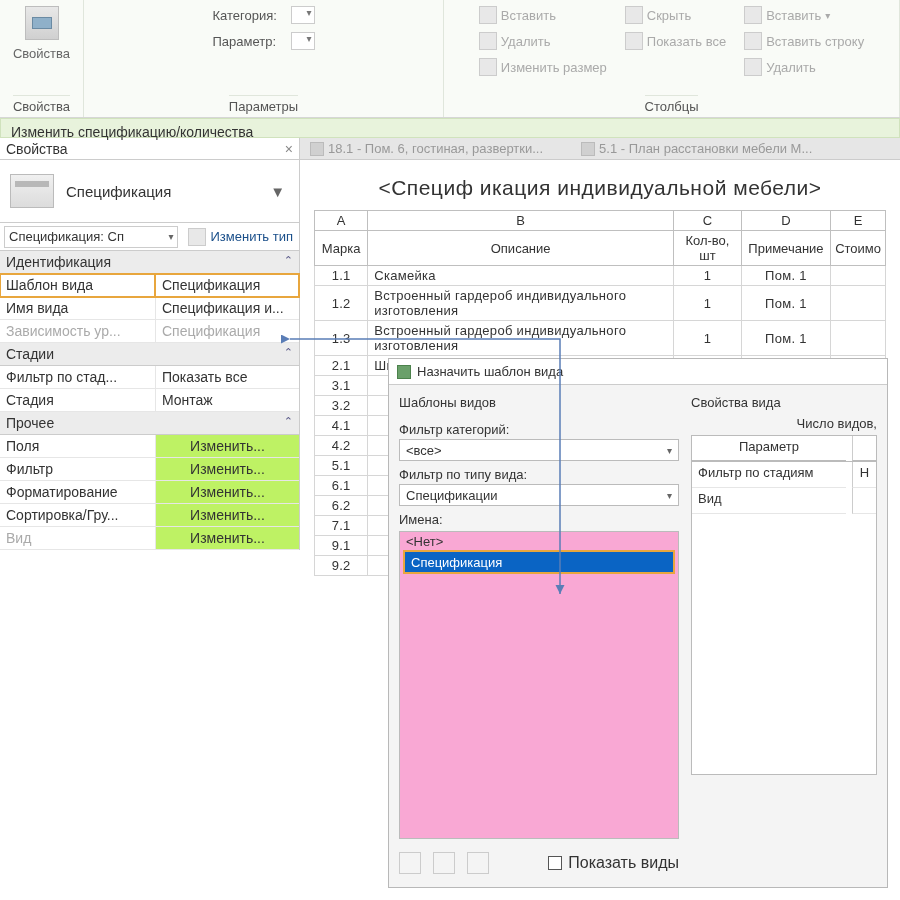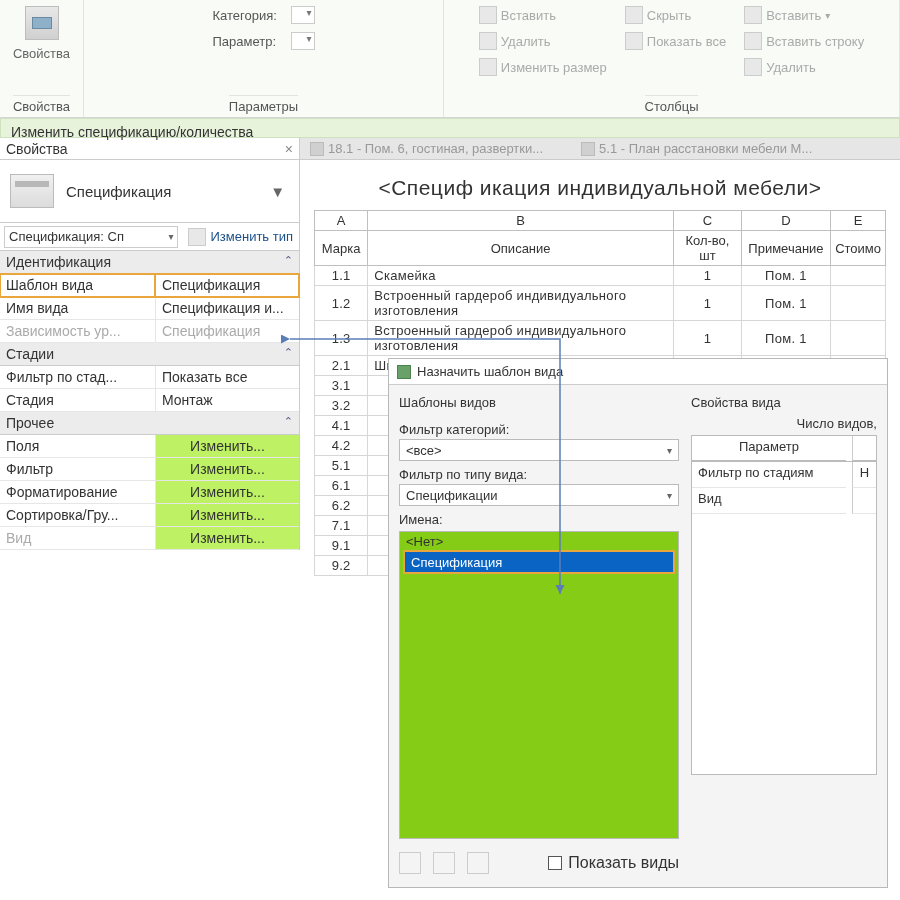--- a/index.html
+++ b/index.html
@@ -48,21 +48,21 @@
   table.sched td.mark { text-align:center;}
   .dialog { position:absolute; left:388px; top:358px; width:500px; background:#f4f4f4; border:1px solid #b8b8b8; height:530px;}
   .dlg-title { background:#fff; height:26px; line-height:26px; padding-left:8px; border-bottom:1px solid #ccc; display:flex; align-items:center; gap:6px;}
   .dlg-ico { width:14px; height:14px; background:#6aa06a; border:1px solid #4c824c;}
   .dlg-body { display:flex; padding:10px; gap:12px; height:calc(100% - 26px);}
   .dlg-left { width:280px; display:flex; flex-direction:column;}
   .grp-title { font-size:13px; margin-bottom:6px;}
   .lbl { font-size:13px; margin:6px 0 2px;}
   .combo { border:1px solid #bbb; background:#fff; height:22px; display:flex; align-items:center; justify-content:space-between; padding:0 6px; font-size:13px;}
   .combo .arr { color:#666; font-size:10px;}
-  .listbox { border:1px solid #bbb; background:#84cc16; flex:1; min-height:200px; margin-top:2px; position:relative;}
+  .listbox { border:1px solid #bbb; background:#f9a8d4; flex:1; min-height:200px; margin-top:2px; position:relative;}
   .li { padding:2px 6px; font-size:13px;}
   .li.sel { background:#0a64c4; color:#fff; outline:2px solid #e8a63d; outline-offset:-1px;}
   .tool-row { display:flex; align-items:center; gap:12px; margin-top:10px; height:28px;}
   .tbtn { width:22px; height:22px; border:1px solid #ccc; background:#f4f4f4;}
   .chk { display:flex; align-items:center; gap:6px; font-size:16px; margin-left:auto;}
   .chkbox { width:14px; height:14px; border:1.5px solid #555; background:#fff;}
   .dlg-right { flex:1; }
   .rlabel { font-size:13px; margin-bottom:6px;}
   .rcount { text-align:right; font-size:13px; margin-bottom:4px;}
   .rtable { border:1px solid #bbb; background:#fff; min-height:340px;}

